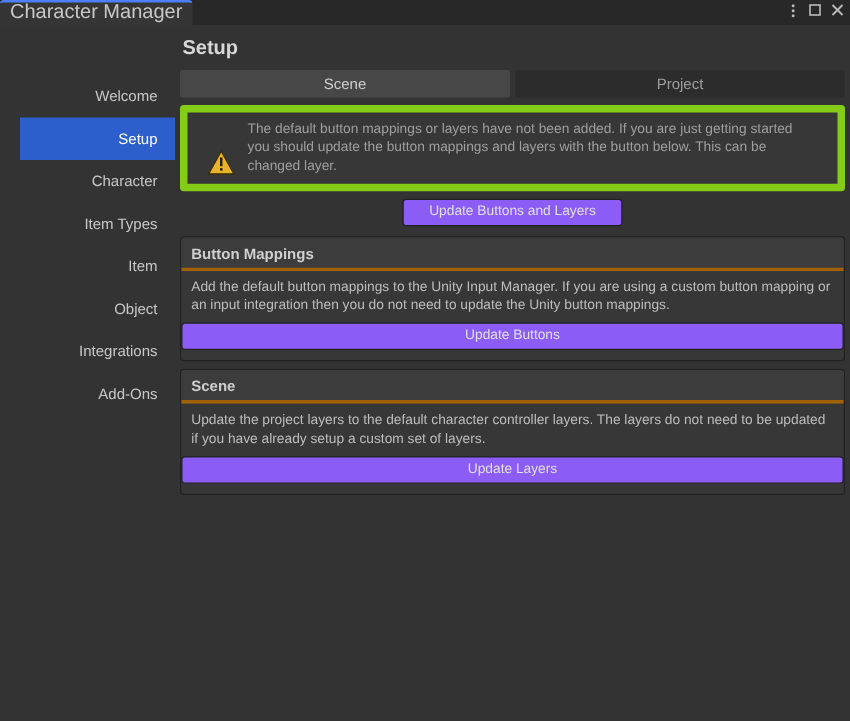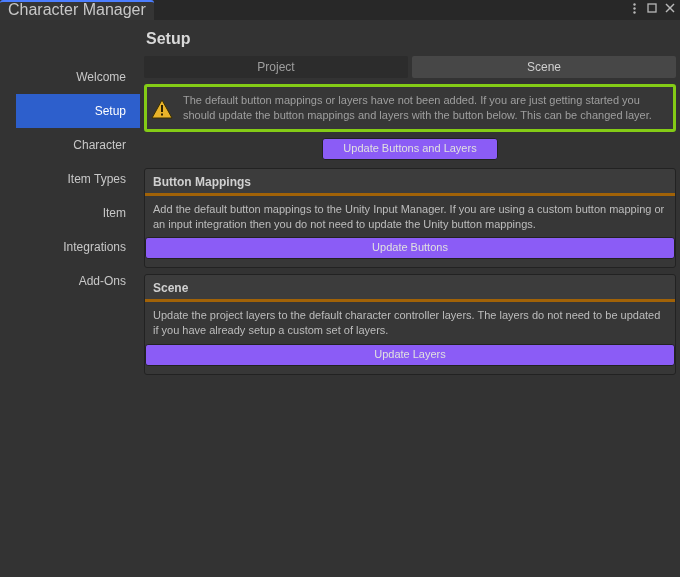--- a/index.html
+++ b/index.html
@@ -65,25 +65,25 @@
   }
   .subtabs{display:flex;gap:4px;margin-bottom:6px;}
   .subtab{
     flex:1;height:22px;line-height:22px;text-align:center;
     background:#474747;color:#cfcfcf;font-size:12px;
     border-radius:2px;
     cursor:pointer;
   }
   .subtab.inactive{background:#2c2c2c;color:#9e9e9e;}
   .warn-box{
-    border:3px solid #84cc16;
+    border:6px solid #84cc16;
     background:#373737;
     border-radius:3px;
-    padding:6px 4px;
-    display:flex;gap:10px;align-items:center;
+    padding:6px 16px;
+    display:flex;gap:10px;align-items:flex-end;
     margin-bottom:4px;
   }
   .warn-text{font-size:11px;color:#9f9f9f;line-height:1.35;}
   .warn-icon{flex:none;width:22px;height:22px;margin-top:2px;}
   .btn{
     display:block;
     min-width:150px;height:20px;line-height:18px;
     padding:0 12px;
     margin:2px auto;
     background:#8b5cf6;color:#e0e0e0;
@@ -154,37 +154,40 @@
       <div class="sidebar-item">
         <span>Character</span>
       </div>
       <div class="sidebar-item">
         <span>Item Types</span>
       </div>
       <div class="sidebar-item">
         <span>Item</span>
       </div>
       <div class="sidebar-item">
+        <span>Object</span>
+      </div>
+      <div class="sidebar-item">
         <span>Integrations</span>
       </div>
       <div class="sidebar-item">
         <span>Add-Ons</span>
       </div>
     </div>
 
     <div class="main">
 
       <div class="page-title">Setup</div>
 
       <div class="subtabs">
+        <div class="subtab">
+          <span>Scene</span>
+        </div>
         <div class="subtab inactive">
           <span>Project</span>
-        </div>
-        <div class="subtab">
-          <span>Scene</span>
         </div>
       </div>
 
       <div class="warn-box">
         <span class="warn-icon">
           <svg width="22" height="22" viewBox="0 0 22 22">
             <polygon points="11,2 21,20 1,20" fill="#e8b32a" stroke="#3a2f00" stroke-width="1"></polygon>
             <rect x="10" y="7" width="2" height="7" fill="#2b2100"></rect>
             <rect x="10" y="15.5" width="2" height="2" fill="#2b2100"></rect>
           </svg>

